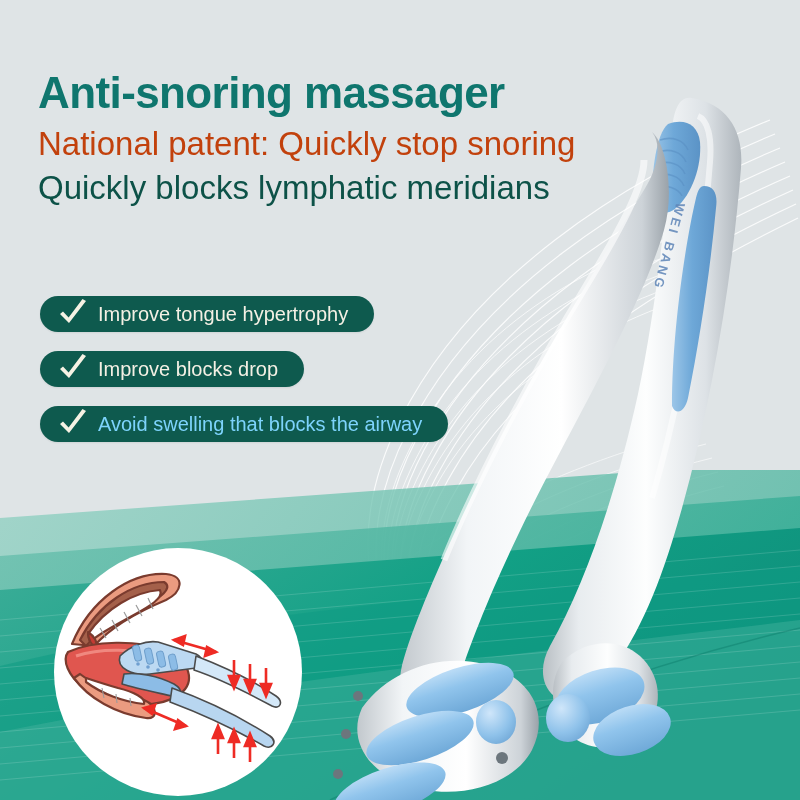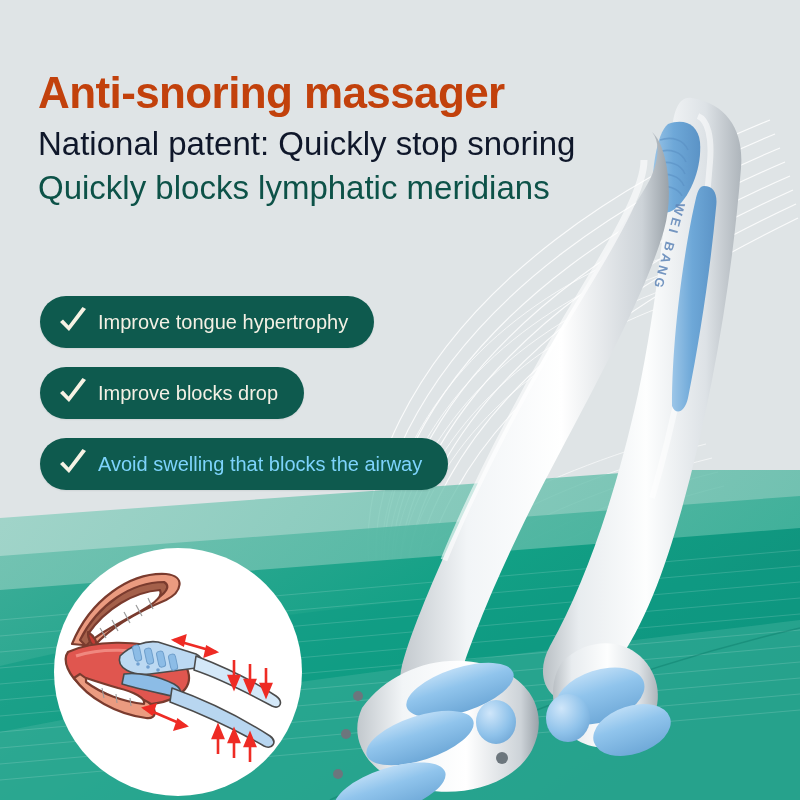--- a/index.html
+++ b/index.html
@@ -56,21 +56,21 @@
     left: 40px;
     top: 296px;
     z-index: 12;
     display: flex;
     flex-direction: column;
     gap: 19px;
   }
   .pill {
     display: inline-flex;
     align-items: center;
-    height: 52px;
+    height: 36px;
     border-radius: 26px;
     padding: 0 26px 0 16px;
     box-sizing: border-box;
     align-self: flex-start;
     box-shadow: 0 1px 2px rgba(0,0,0,0.07);
   }
   .pill .check {
     width: 34px;
     height: 34px;
     flex: 0 0 34px;
@@ -160,22 +160,22 @@
       <g clip-path="url(#pageclip)" fill="none" stroke="#bfe4dc" stroke-width="0.9" opacity="0.75">
         <path d="M300 700 C400 640 520 590 700 560"></path>
         <path d="M305 712 C405 652 525 602 705 572"></path>
         <path d="M310 724 C410 664 530 614 710 584"></path>
         <path d="M315 736 C415 676 535 626 715 596"></path>
       </g>
     </svg>
   </div>
 
   <div class="headline-block">
-    <h1 class="title-main" style="color:#c2410c">Anti-snoring massager</h1>
-    <div class="title-sub1" style="color:#0f172a">National patent: Quickly stop snoring</div>
+    <h1 class="title-main" style="color:#0f766e">Anti-snoring massager</h1>
+    <div class="title-sub1" style="color:#c2410c">National patent: Quickly stop snoring</div>
     <div class="title-sub2" style="color:#0d5248">Quickly blocks lymphatic meridians</div>
   </div>
 
   <div class="pill-list">
 
     <div class="pill" style="background:#0e5a4e">
       <svg class="check" viewBox="0 0 34 34">
         <path d="M4 17 L13 26 L30 4 L26.5 2 L12.6 20.5 L7 14.5 Z" fill="#f6f2e4"></path>
       </svg>
       <span class="pill-text" style="color:#f4f0e4">Improve tongue hypertrophy</span>

